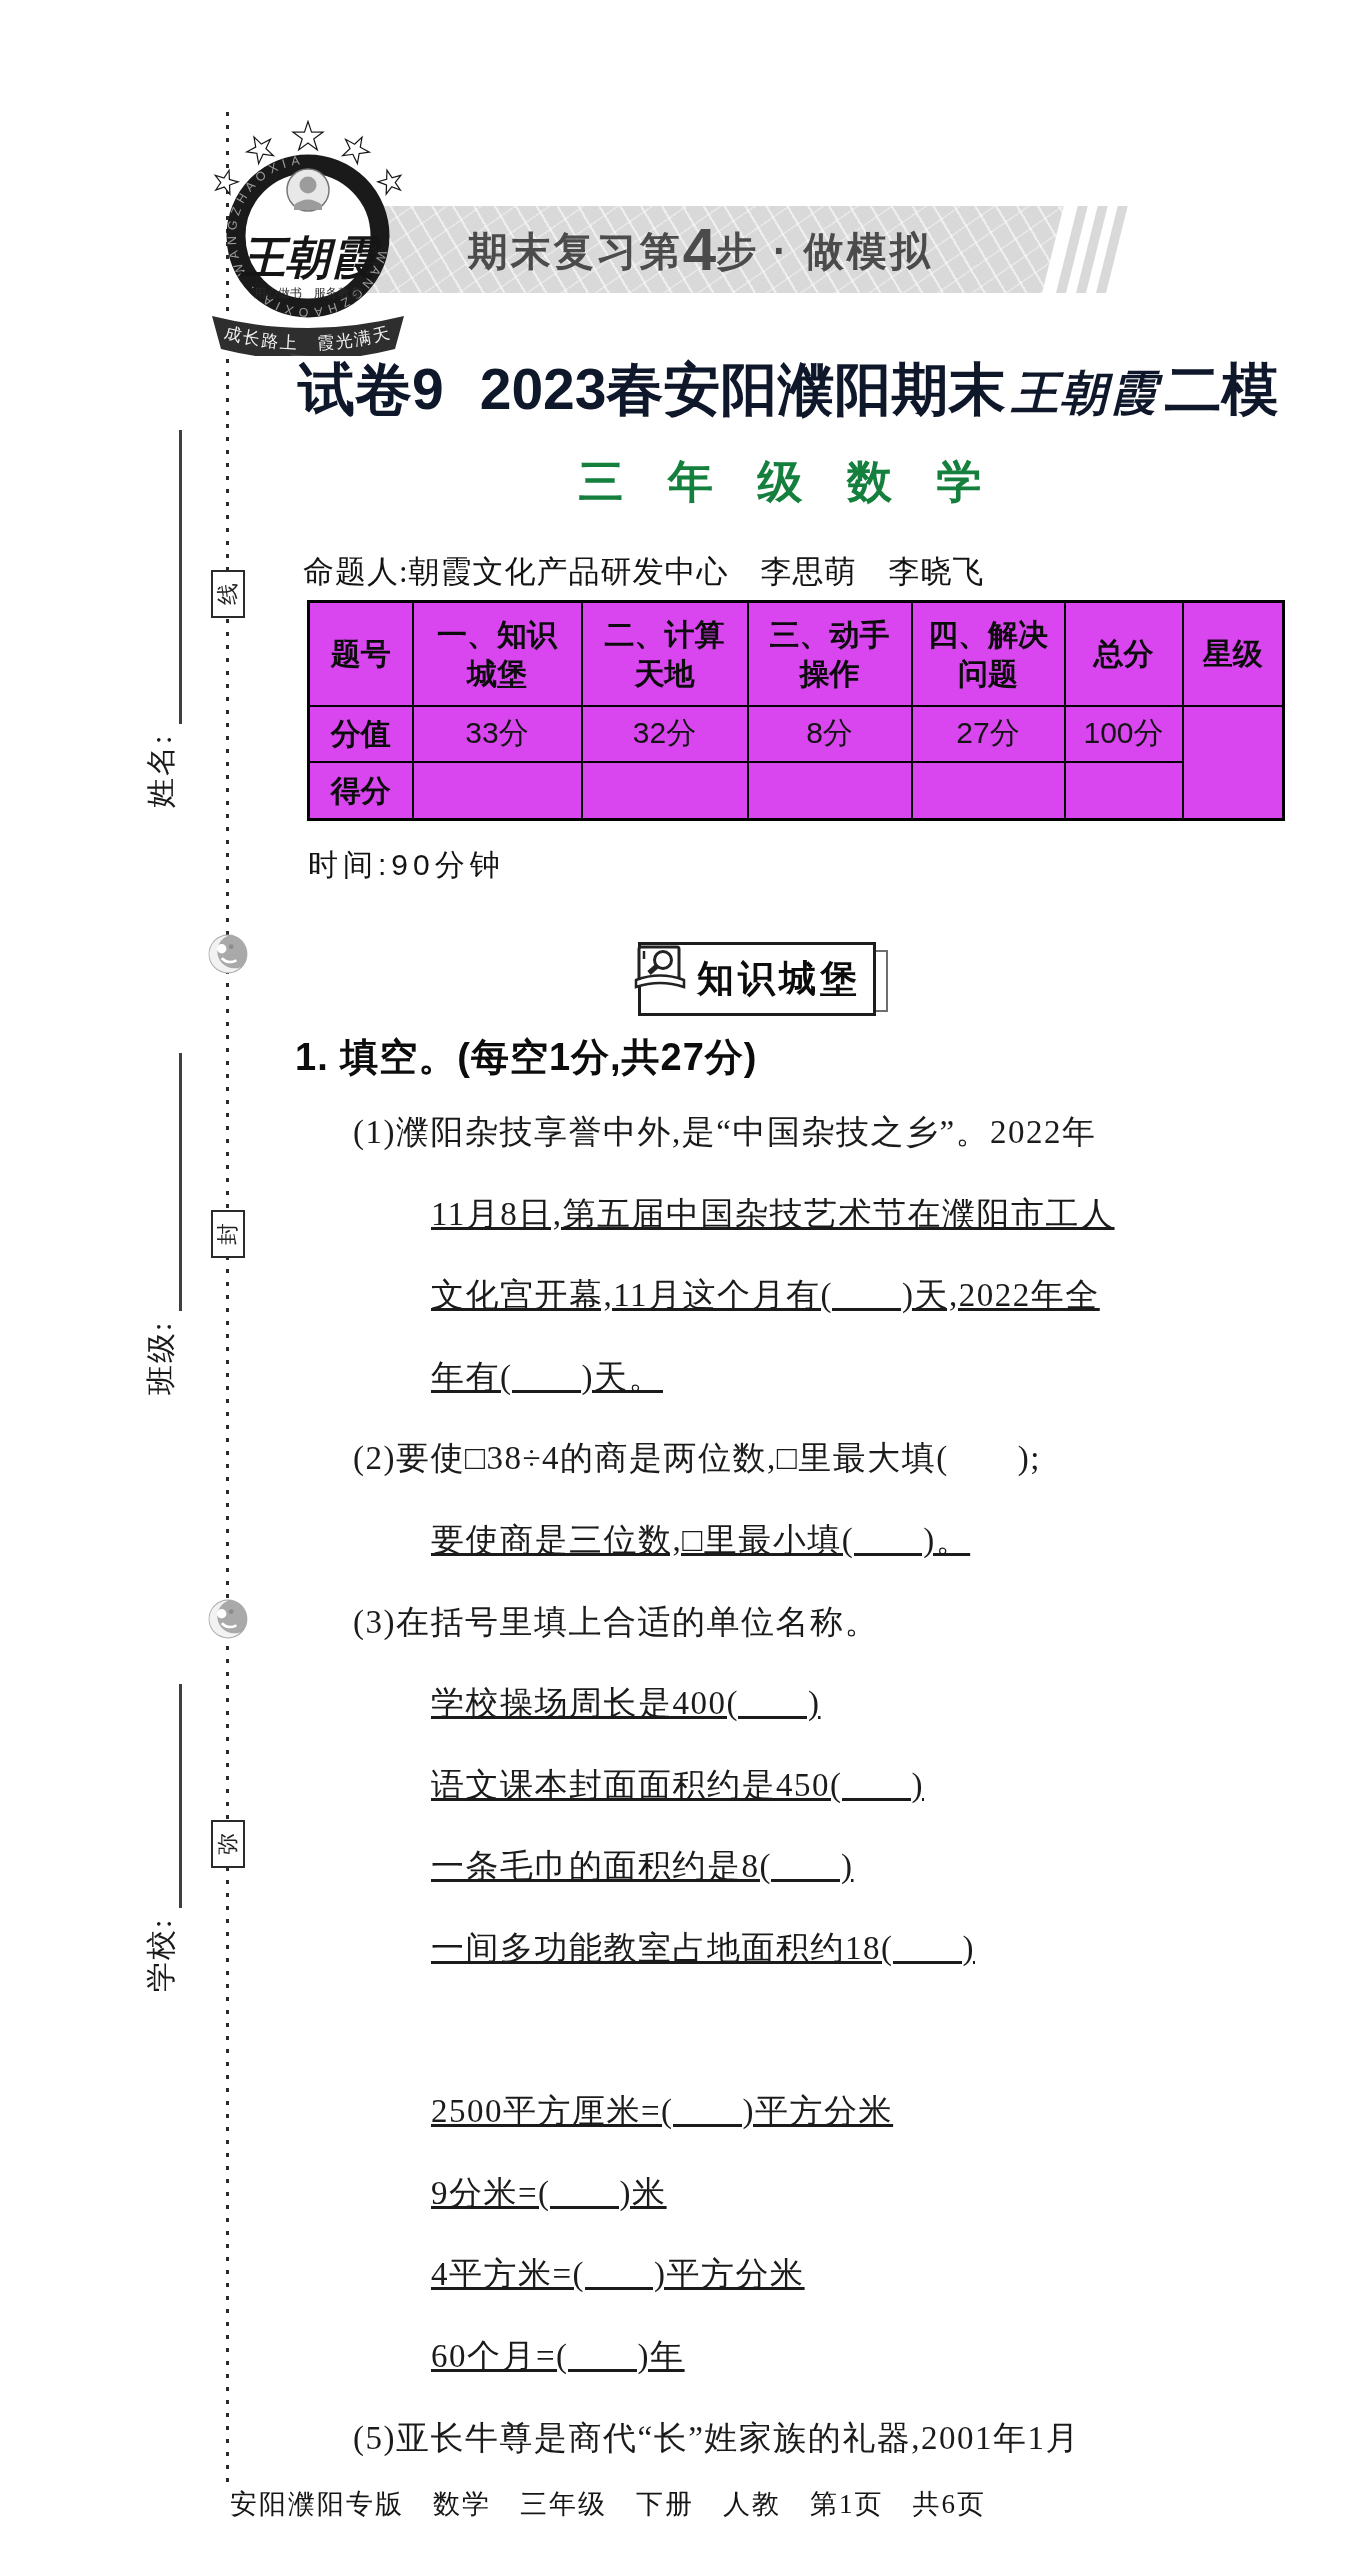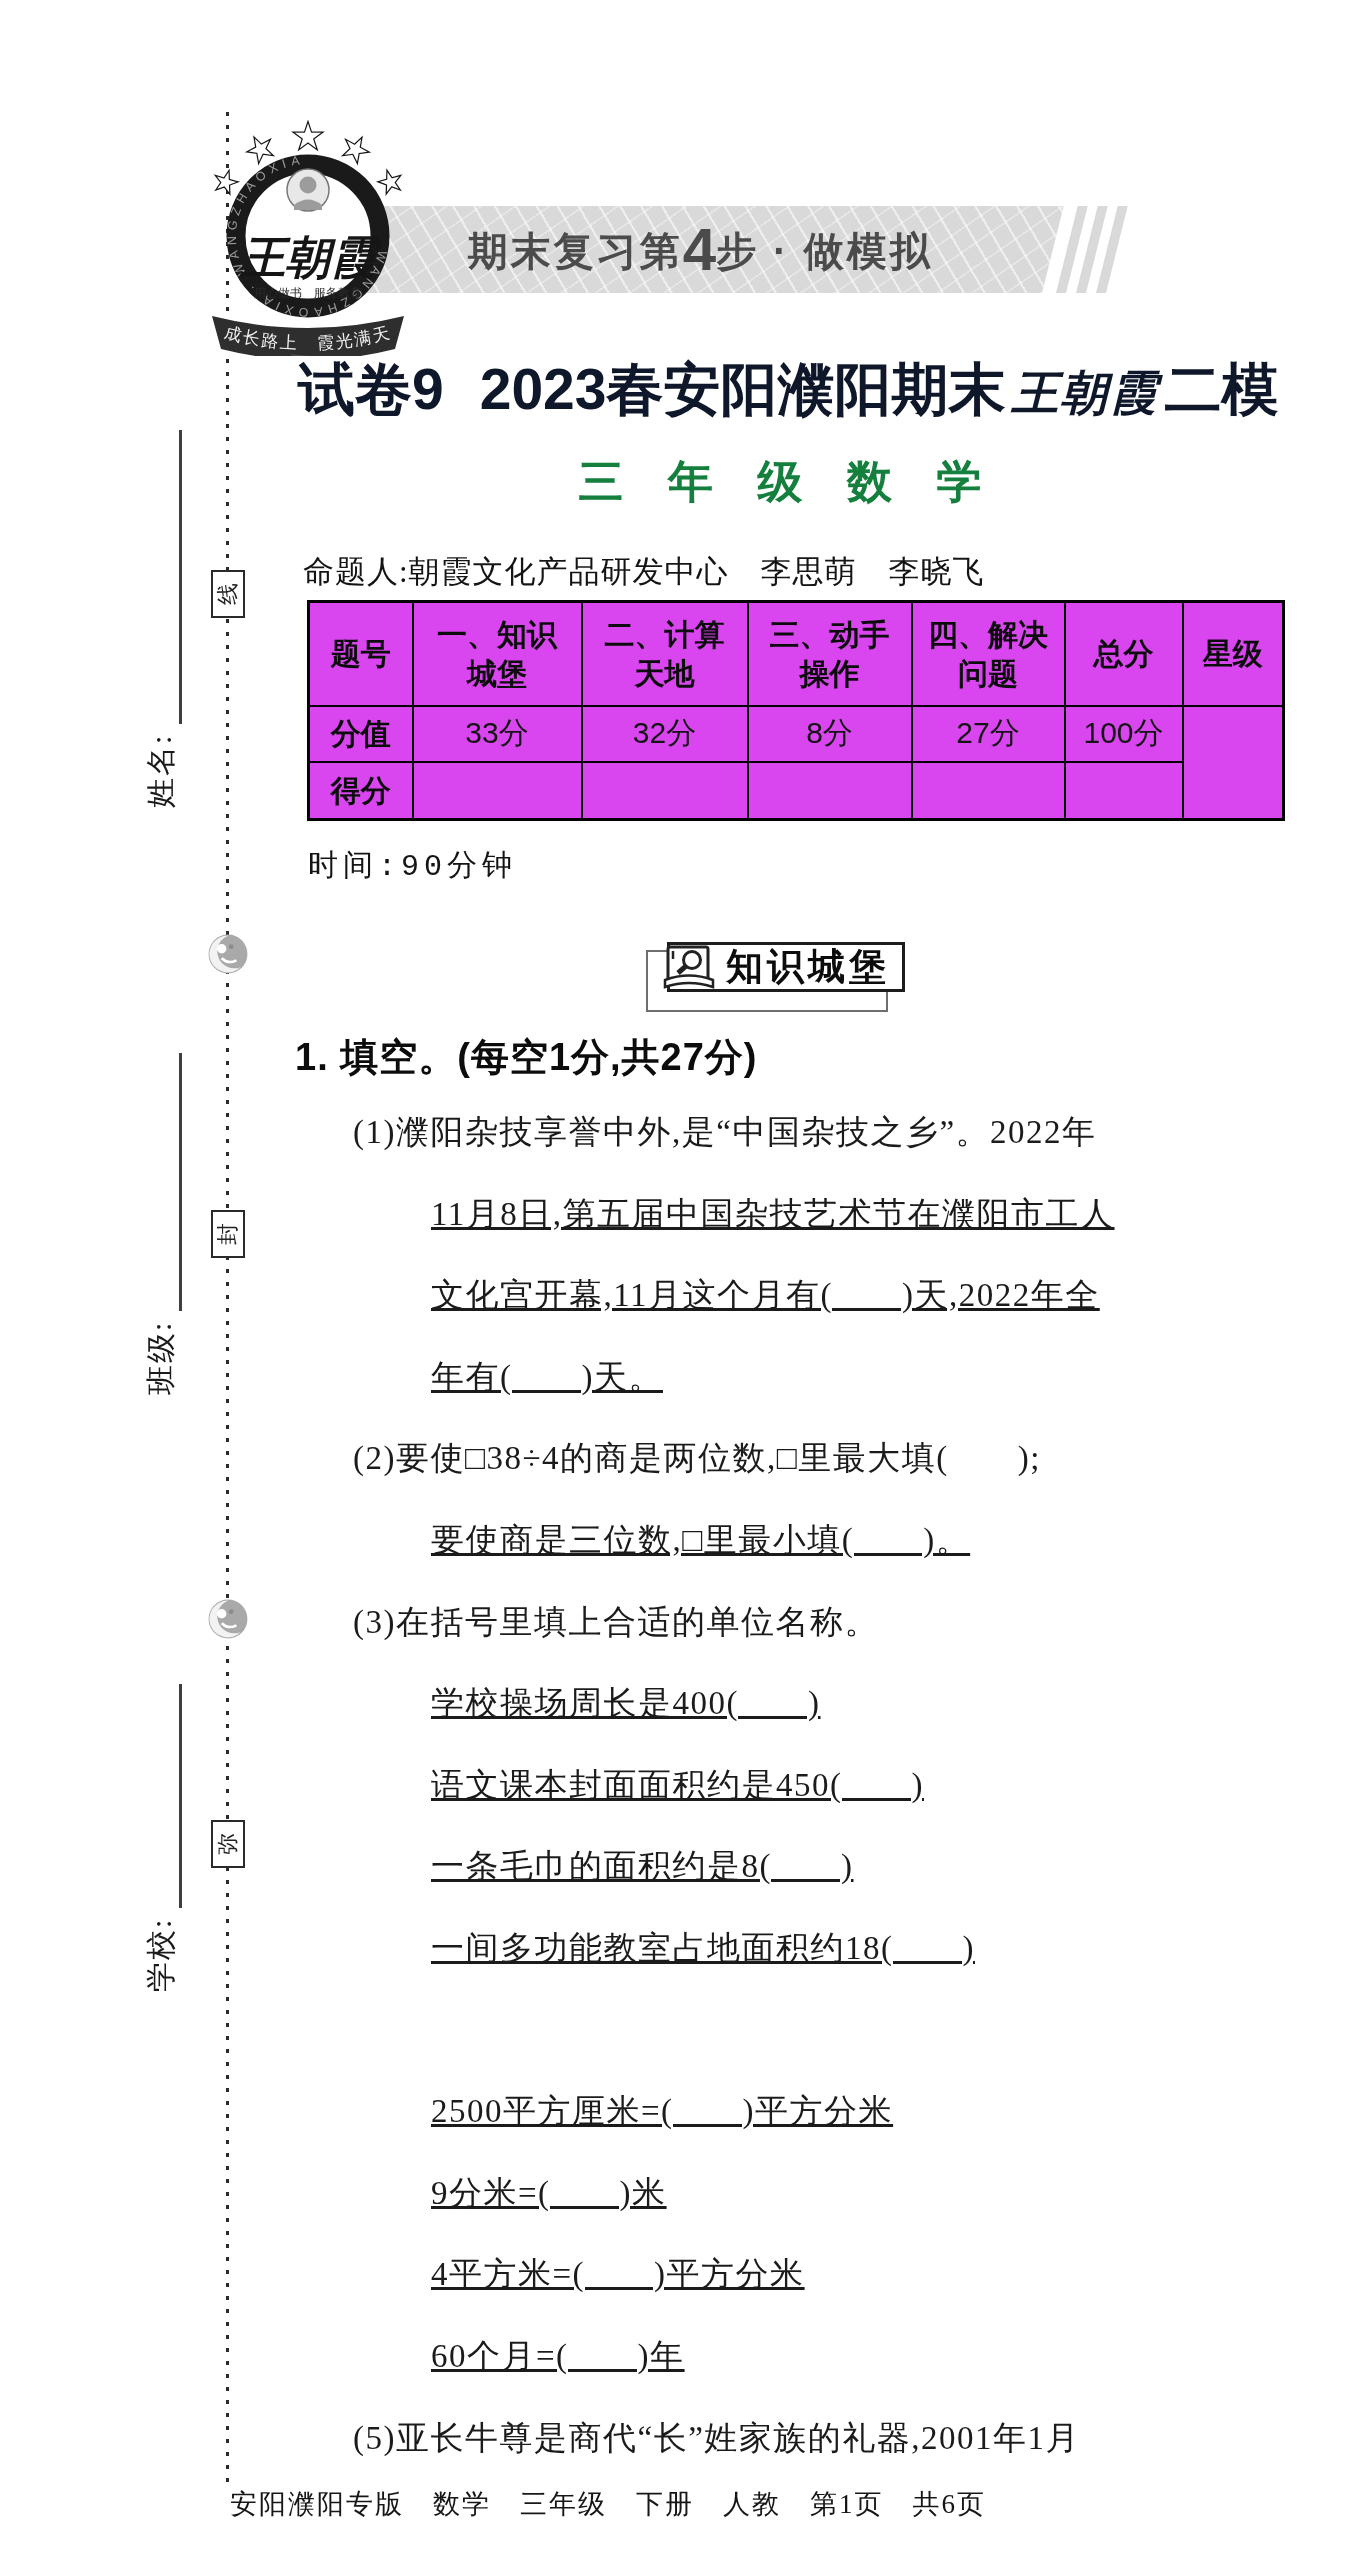--- a/index.html
+++ b/index.html
@@ -76,32 +76,31 @@
     table-layout:fixed;background:#d946ef;
   }
   .score-table td{
     border:2px solid #000;text-align:center;vertical-align:middle;padding:0;
   }
   .score-table{border:3px solid #000;}
   .th-cell{font-weight:700;font-size:30px;white-space:pre-line;line-height:1.3;color:#0c0c0c;}
   .sc-cell{font-size:30px;font-weight:400;color:#141414;}
   .row-head{height:104px;} .row-score{height:56px;} .row-earn{height:58px;}
   .time-note{
-    position:absolute;left:308px;top:845px;font-family:Liberation Mono, monospace;
+    position:absolute;left:308px;top:845px;font-family:Liberation Sans, sans-serif;
     font-size:30px;letter-spacing:5px;color:#141414;
   }
   
   .section-shadow{
     position:absolute;left:646px;top:950px;width:238px;height:58px;border:2px solid #6e6e6e;
   }
   .section-banner{
-    position:absolute;left:638px;top:942px;width:238px;height:50px;border:3px solid #1d1d1d;
+    position:absolute;left:638px;top:942px;width:238px;height:74px;border:3px solid #1d1d1d;
     background:#fff;display:flex;align-items:center;justify-content:flex-end;padding-right:12px;
     box-sizing:border-box;
-    margin-left:29px;
   }
   .section-icon{position:absolute;left:-10px;top:-4px;width:58px;height:56px;}
   .section-title{font-size:37px;font-weight:800;letter-spacing:4px;color:#0c0c0c;white-space:nowrap;}
   .q1-heading{
     position:absolute;left:295px;top:1032px;font-size:38px;font-weight:800;color:#0c0c0c;
     letter-spacing:1px;white-space:nowrap;
   }
   
   .questions{position:absolute;left:353px;top:1110px;width:940px;height:1360px;}
   .q-line{

